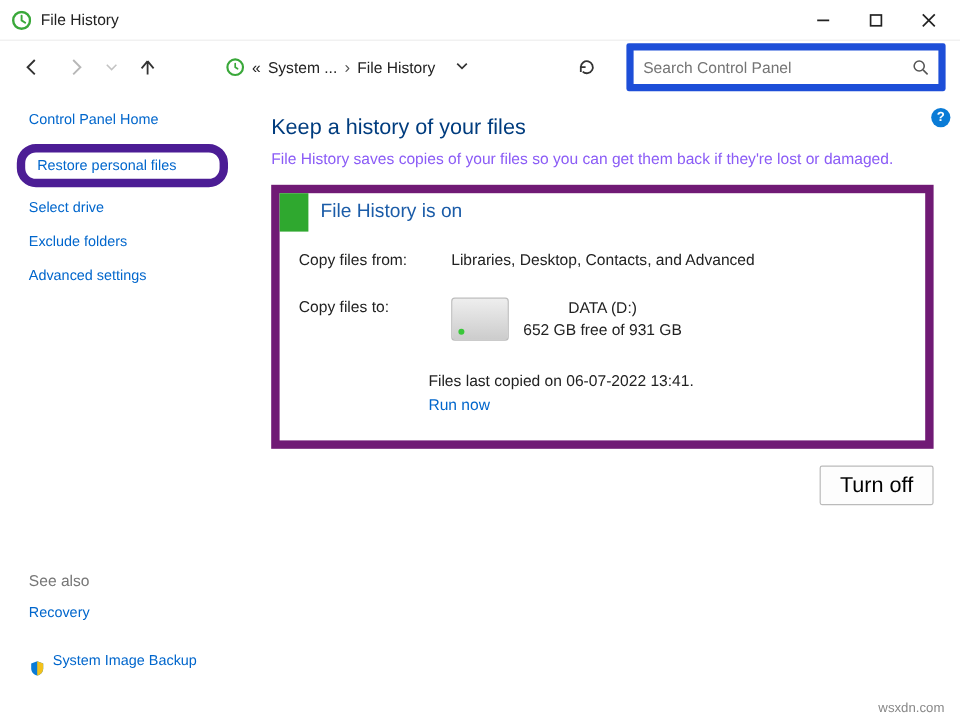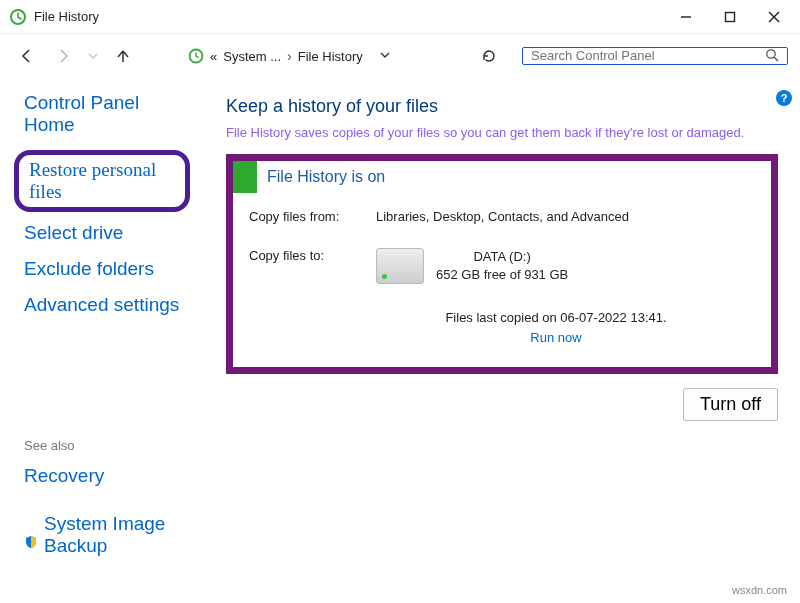--- a/index.html
+++ b/index.html
@@ -64,25 +64,25 @@
   .bc-item { color: #222; cursor: pointer; }
   .bc-caret { margin-left: 10px; color: #333; cursor: pointer; }
   .bc-refresh {
     width: 30px; height: 30px;
     display: flex; align-items: center; justify-content: center;
     margin-left: 8px; cursor: pointer;
   }
 
   .searchbox {
     flex: 1;
-    height: 18px;
-    border: 1px solid #1d4ed8;
+    height: 40px;
+    border: 6px solid #1d4ed8;
     border-radius: 2px;
     display: flex;
-    align-items: flex-start;
+    align-items: center;
     padding: 0 8px;
     margin-left: 12px;
     position: relative;
   }
   .searchbox input {
     border: none; outline: none;
     flex: 1; font-size: 13px;
     background: transparent;
   }
   .searchbox .search-icon {
@@ -98,32 +98,31 @@
   }
   .sidebar {
     width: 190px;
     padding: 14px 0 0 24px;
     display: flex;
     flex-direction: column;
   }
   .sidebar a {
     color: #0066cc;
     text-decoration: none;
-    font-size: 19px;
+    font-size: 12px;
     margin-bottom: 14px;
     cursor: pointer;
     display: inline-block;
   }
   .sidebar a.highlighted {
-    border: 5px solid #4c1d95;
+    border: 7px solid #4c1d95;
     border-radius: 16px;
     padding: 4px 10px;
     margin-left: -10px;
     margin-bottom: 10px;
-    font-family: Liberation Serif, serif;
   }
   .sidebar .see-also-block {
     margin-top: auto;
     margin-bottom: 20px;
   }
   .sidebar .see-also-label {
     color: #777; font-size: 13px; margin-bottom: 12px;
   }
   .sidebar .see-also-item {
     display: flex; align-items: center; gap: 6px;
@@ -353,21 +352,21 @@
         <div class="panel-row">
           <div class="label">Copy files to:</div>
           <div class="value drive-row">
             <div class="drive-icon"></div>
             <div class="drive-text">
               <div>DATA (D:)</div>
               <div>652 GB free of 931 GB</div>
             </div>
           </div>
         </div>
-        <div class="panel-footer-text" style="margin-left:108px;text-align:center;">
+        <div class="panel-footer-text" style="margin-left:108px;">
           <div>Files last copied on 06-07-2022 13:41.</div>
           <div><span class="link">Run now</span></div>
         </div>
       </div>
     </div>
 
     <div class="turnoff-row">
       <button class="turnoff-btn">Turn off</button>
     </div>
   </div>

